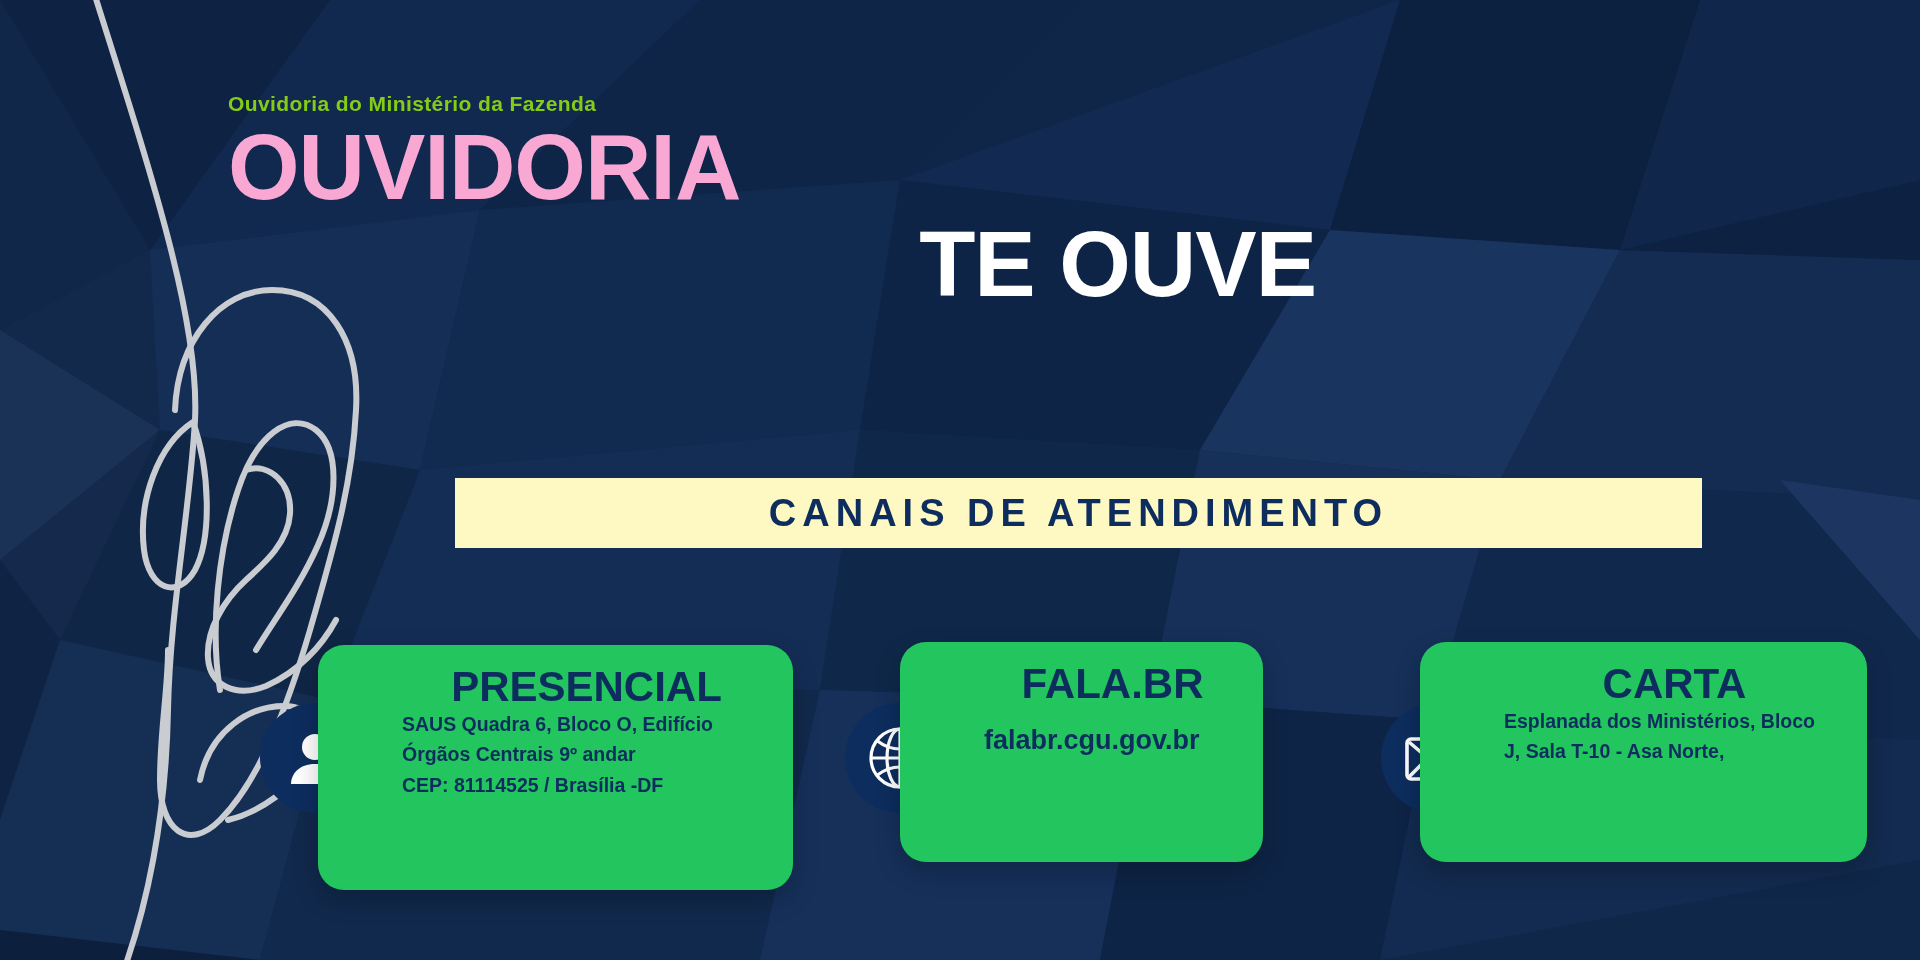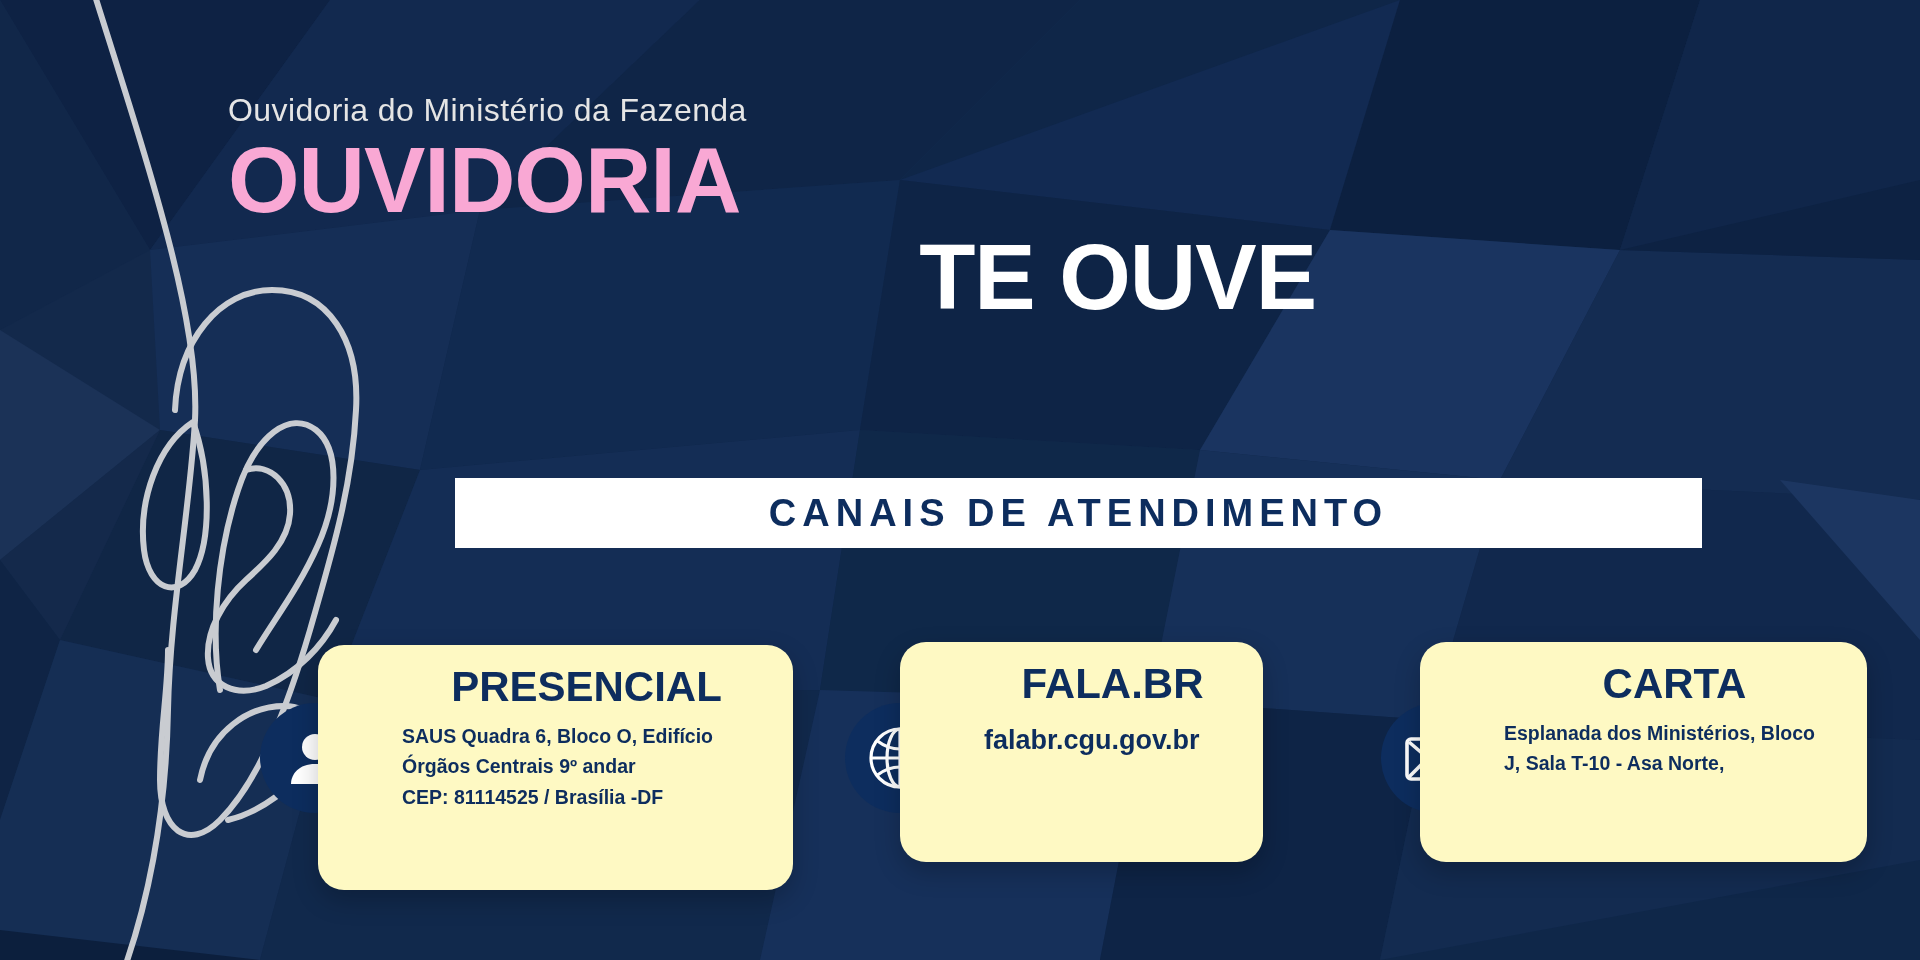--- a/index.html
+++ b/index.html
@@ -27,23 +27,23 @@
     width:320px; height:980px;
     pointer-events:none;
   }
   
   .header-block {
     position:absolute;
     left:228px; top:92px;
     width:1120px;
   }
   .brand-sub {
-    font-size:32px;
-    font-weight:400;
-    color:#e5e5e5;
+    font-size:21px;
+    font-weight:700;
+    color:#84cc16;
     letter-spacing:0.4px;
     line-height:1.15;
     white-space:nowrap;
   }
   .title-line-1 {
     font-size:92px;
     font-weight:700;
     color:#f9a8d4;
     letter-spacing:-1px;
     line-height:0.98;
@@ -60,36 +60,36 @@
     margin-top:6px;
     text-align:right;
     padding-right:32px;
     white-space:nowrap;
   }
   
   .banner {
     position:absolute;
     left:455px; top:478px;
     width:1247px; height:70px;
-    background:#ffffff;
+    background:#fef9c3;
     display:flex;
     align-items:center;
     justify-content:center;
   }
   .banner-text {
     font-size:38px;
     font-weight:700;
     color:#0d2d5e;
     letter-spacing:6px;
     white-space:nowrap;
   }
   
   .card {
     position:absolute;
-    background:#fef9c3;
+    background:#22c55e;
     border-radius:26px;
     box-shadow:0 10px 26px rgba(0,0,0,0.22);
     padding-left:24px;
   }
   #card-presencial { left:318px; top:645px; width:475px; height:245px; }
   #card-falabr     { left:900px; top:642px; width:363px; height:220px; }
   #card-carta      { left:1420px; top:642px; width:447px; height:220px; }
 
   .card-inner {
     position:absolute;
@@ -104,21 +104,20 @@
     font-size:42px;
     font-weight:700;
     color:#0d2d5e;
     text-align:center;
     letter-spacing:0px;
     line-height:1.05;
     white-space:nowrap;
   }
   #card-carta .card-title { font-size:42px; }
   .card-lines {
-    margin-top:12px;
   }
   .card-line {
     font-size:19.5px;
     font-weight:700;
     color:#0d2d5e;
     line-height:1.55;
     white-space:nowrap;
   }
   .card-line.center { text-align:center; }
   .card-line.spaced { margin-top:18px; }

